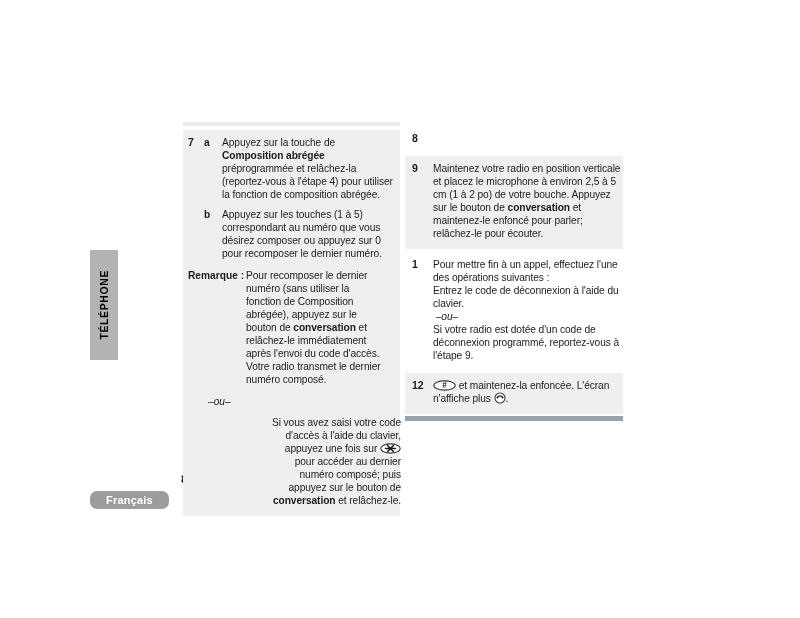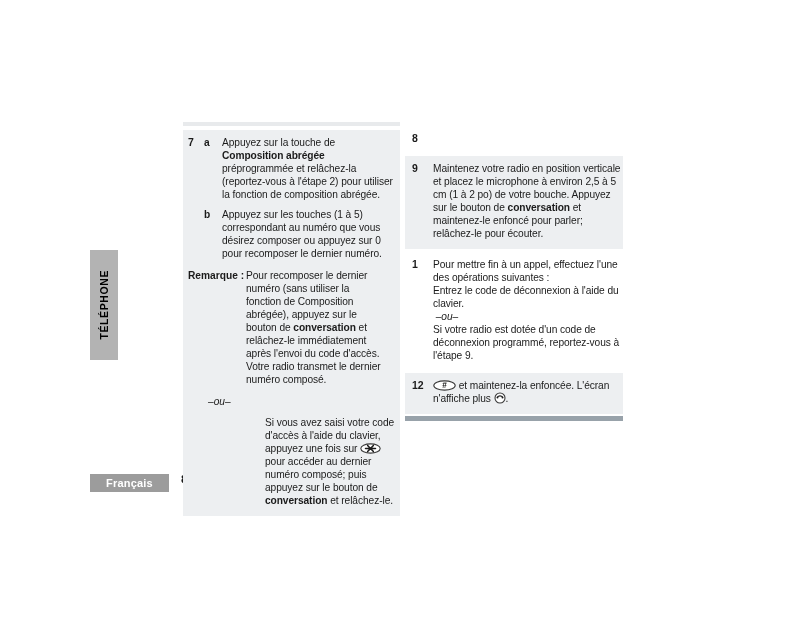--- a/index.html
+++ b/index.html
@@ -18,23 +18,23 @@
     background:#b3b3b3; display:flex; align-items:center; justify-content:center;
   }
   .section-tab .vtext {
     writing-mode:vertical-rl; transform:rotate(180deg);
     font-weight:bold; font-size:10.5px; letter-spacing:0.6px; color:#000;
     white-space:nowrap;
   }
 
   
   .lang-box {
-    position:absolute; left:90px; top:474px; width:79px; height:18px;
+    position:absolute; left:90px; top:491px; width:79px; height:18px;
     background:#9c9c9c; color:#fff; font-weight:bold; font-size:11px;
-    display:flex; align-items:center; justify-content:center; letter-spacing:0.2px;
+    display:flex; align-items:center; justify-content:center; letter-spacing:0.2px;border-radius:7px;
   }
 
   .page-number { position:absolute; left:181px; top:473px; font-weight:bold; font-size:11.5px; }
 
   
   .txt { font-size:10.2px; line-height:13px; letter-spacing:-0.08px; }
   .num { font-weight:bold; font-size:10.5px; line-height:13px; }
 
   
   .col-left { position:absolute; left:183px; top:122px; width:217px; }
@@ -48,21 +48,21 @@
   .sub { display:flex; }
   .sub + .sub { margin-top:7px; }
   .sub .sublabel { width:18px; font-weight:bold; font-size:10.2px; line-height:13px; }
   .sub .txt { width:176px; }
 
   .note-row { display:flex; margin-top:9px; }
   .note-label { width:58px; font-weight:bold; font-size:10.2px; line-height:13px; }
   .note-text { width:136px; }
 
   .ou-left { margin:10px 0 9px 20px; font-style:italic; font-size:10.2px; }
-  .alt-text { margin-left:77px; width:136px; }
+  .alt-text { margin-left:77px; width:136px;text-align:right; }
 
   
   .col-right { position:absolute; left:405px; top:128px; width:218px; }
   .step { display:flex; padding:4px 0 7px 0; }
   .step.hl { background:#edeff1; padding:6px 0 9px 0; }
   .step .num { width:28px; padding-left:7px; }
   .step .txt { flex:1; padding-right:2px; }
   .gap4 { height:4px; }
   .gap5 { height:5px; }
   .row-end-bar { height:5px; background:#98a2aa; margin-top:2px; }
@@ -86,21 +86,21 @@
   <div class="page-number">82</div>
 
   <div class="col-left">
     <div class="strip"></div>
     <div class="panel">
       <div class="step7">
         <div class="num">7</div>
         <div class="substeps">
           <div class="sub">
             <div class="sublabel">a</div>
-            <div class="txt"><span>Appuyez sur la touche de </span><span style="font-weight: bold;">Composition abrégée</span><span> préprogrammée et relâchez-la (reportez-vous à l'étape 2) pour utiliser la fonction de composition abrégée.</span></div>
+            <div class="txt"><span>Appuyez sur la touche de </span><span style="font-weight: bold;">Composition abrégée</span><span> préprogrammée et relâchez-la (reportez-vous à l'étape 4) pour utiliser la fonction de composition abrégée.</span></div>
           </div>
           <div class="sub">
             <div class="sublabel">b</div>
             <div class="txt"><span>Appuyez sur les touches (1 à 5) correspondant au numéro que vous désirez composer ou appuyez sur 0 pour recomposer le dernier numéro.</span></div>
           </div>
         </div>
       </div>
       <div class="note-row">
         <div class="note-label">Remarque :</div>
         <div class="note-text txt"><span>Pour recomposer le dernier numéro (sans utiliser la fonction de Composition abrégée), appuyez sur le bouton de </span><span style="font-weight: bold;">conversation</span><span> et relâchez-le immédiatement après l'envoi du code d'accès. Votre radio transmet le dernier numéro composé.</span></div>

